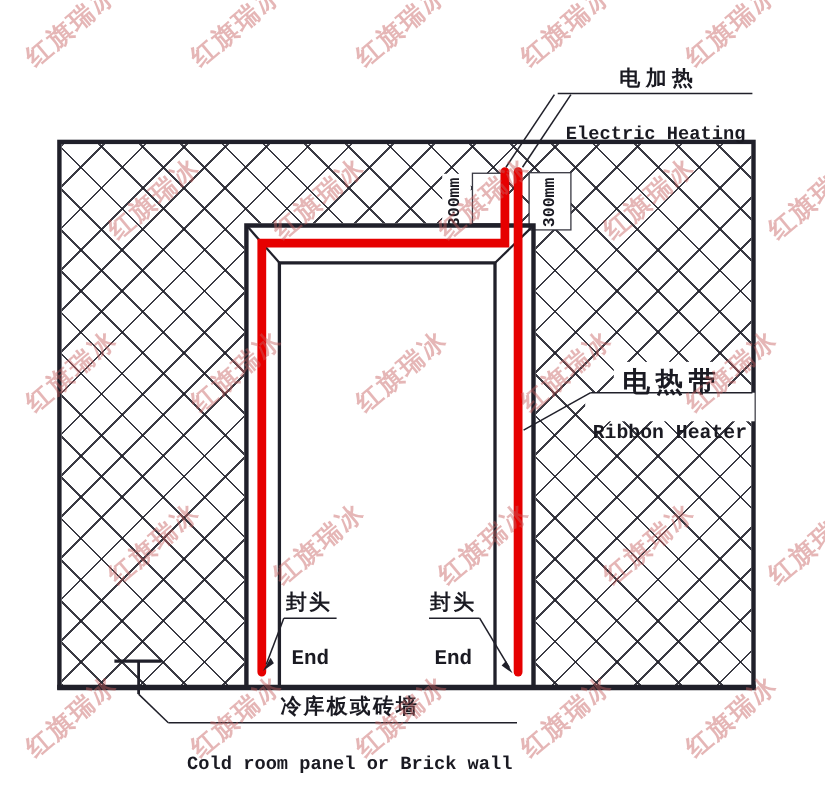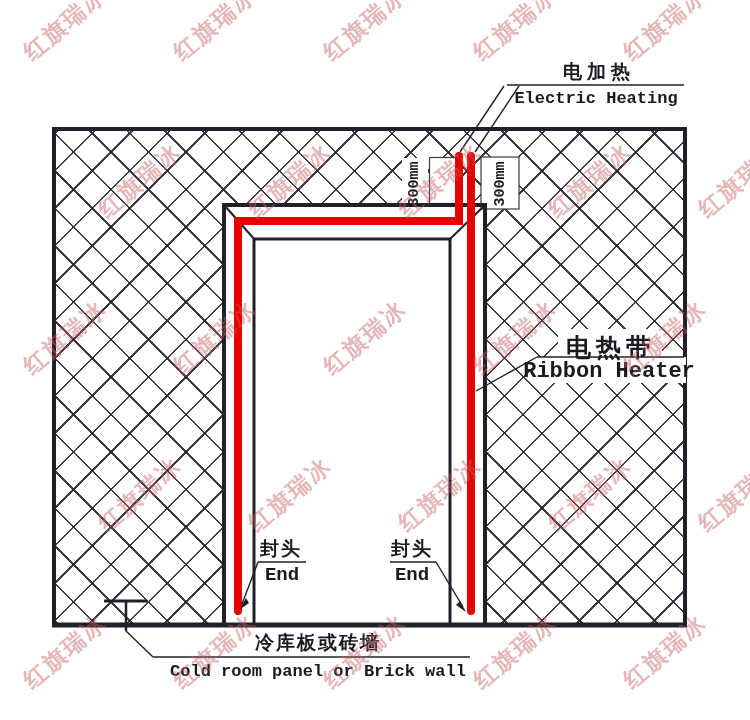--- a/index.html
+++ b/index.html
@@ -33,21 +33,21 @@
   .dimbox{fill:#ffffff;stroke:#3a3a44;stroke-width:1.2;}
   .arrow{fill:var(--line,#20202a);stroke:none;}
 
   .lbl{
     position:absolute;white-space:nowrap;line-height:1;
     transform:translateX(-50%);
     color:#1a1a22;
     text-align:right;
   }
   .cn{font-family:"Liberation Sans",sans-serif;font-weight:bold;}
-  .en{font-family:"Liberation Mono",monospace;font-weight:bold;}
+  .en{font-family:"Liberation Mono",monospace;font-weight:bold;margin-top:24px;}
   .dim{
     position:absolute;white-space:nowrap;line-height:1;
     font-family:"Liberation Mono",monospace;font-weight:bold;font-size:15px;
     transform:translate(-50%,-50%) rotate(-90deg);
     color:#1a1a22;
   }
   #watermark-layer{position:absolute;left:0;top:0;width:750px;height:720px;pointer-events:none;}
   .wm{
     position:absolute;
     font-family:"Liberation Sans",sans-serif;
@@ -107,21 +107,21 @@
     <line class="thin" x1="153" y1="657" x2="470" y2="657"></line>
   </svg>
 
   <div class="lbl cn" style="left:599px;top:62px;font-size:19px;letter-spacing:5px;">电加热</div>
   <div class="lbl en" style="left:596px;top:90px;font-size:17px;">Electric Heating</div>
 
   <div class="dim" style="left:414px;top:184px;">300mm</div>
   <div class="dim" style="left:500px;top:184px;">300mm</div>
 
   <div class="lbl cn" style="left:611px;top:335px;font-size:25px;letter-spacing:5px;">电热带</div>
-  <div class="lbl en" style="left:609px;top:361px;font-size:22px;">Ribbon Heater</div>
+  <div class="lbl en" style="left:609px;top:361px;font-size:18px;">Ribbon Heater</div>
 
   <div class="lbl cn" style="left:281px;top:539px;font-size:19px;letter-spacing:2px;">封头</div>
   <div class="lbl en" style="left:282px;top:566px;font-size:19px;">End</div>
 
   <div class="lbl cn" style="left:412px;top:539px;font-size:19px;letter-spacing:2px;">封头</div>
   <div class="lbl en" style="left:412px;top:566px;font-size:19px;">End</div>
 
   <div class="lbl en" style="left:318px;top:663px;font-size:17px;">Cold room panel or Brick wall</div>
   <div class="lbl cn" style="left:318px;top:633px;font-size:19px;letter-spacing:2px;">冷库板或砖墙</div>
 

